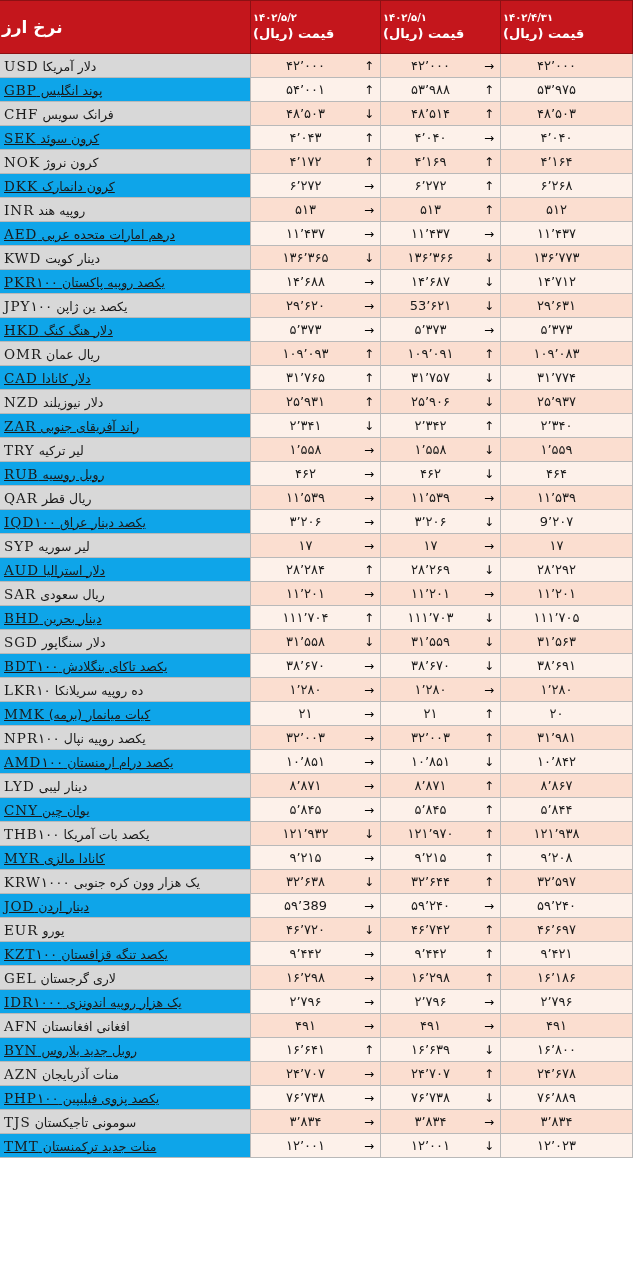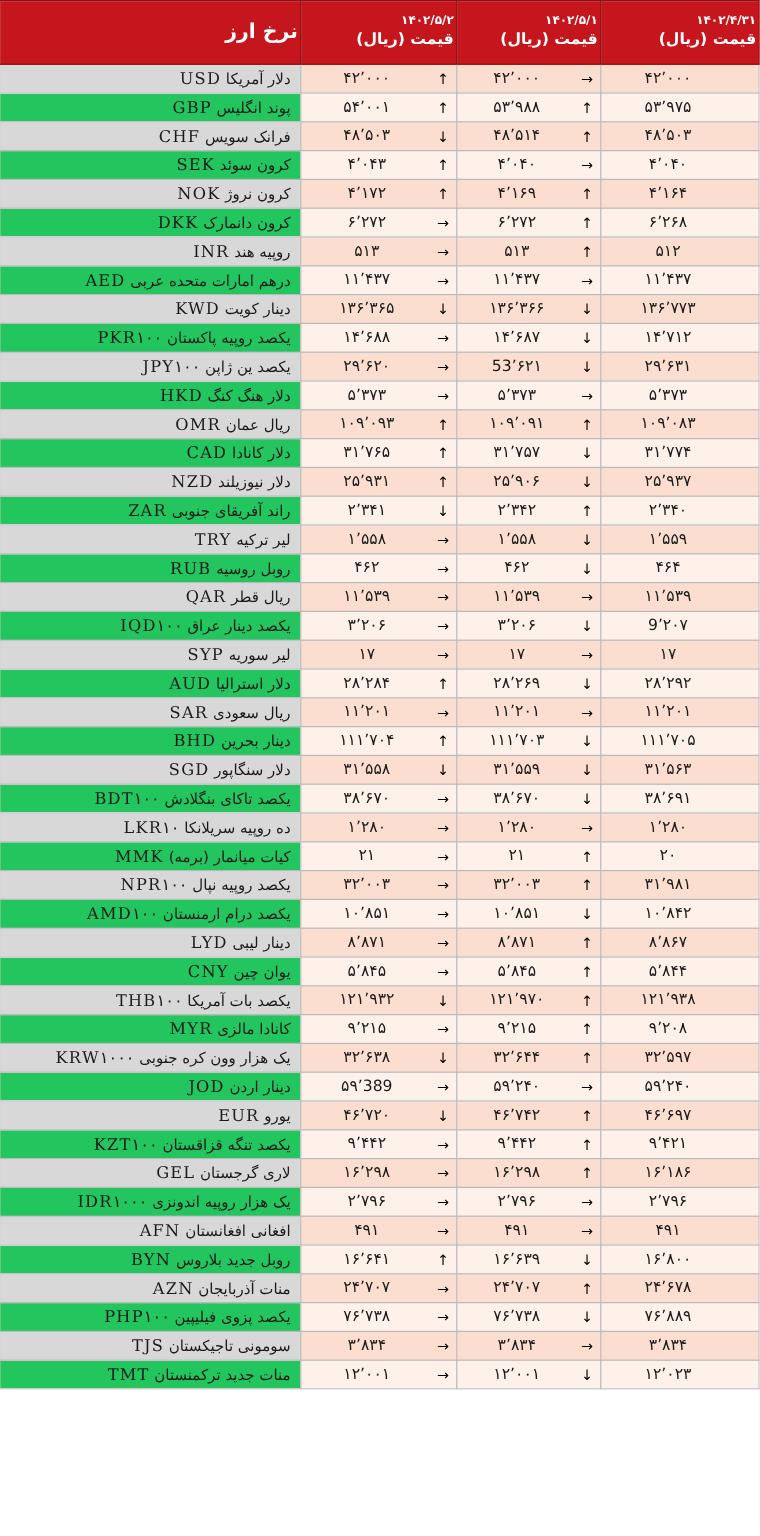--- a/index.html
+++ b/index.html
@@ -29,21 +29,21 @@
   table.rates col.c-name { width: 251px; }
 
   thead th {
     background: #c4161c;
     color: #ffffff;
     border: 1px solid #8d1013;
     padding: 3px 2px;
     font-size: 11px;
     line-height: 1.35;
     font-weight: bold;
-    text-align: right;
+    text-align: left;
     vertical-align: middle;
     height: 46px;
   }
   thead th.title-col {
     font-size: 17px;
     letter-spacing: 0.5px;
   }
   thead th .hdr-line1 { display: block; font-size: 10px; }
   thead th .hdr-line2 { display: block; font-size: 13px; }
 
@@ -53,24 +53,24 @@
     font-size: 12.5px;
     height: 21px;
     vertical-align: middle;
     text-align: center;
     white-space: nowrap;
     overflow: hidden;
   }
   tbody tr.odd td.num { background: #fbded0; }
   tbody tr.even td.num { background: #fdf1ea; }
   tbody tr.odd td.name { background: #d8d8d8; }
-  tbody tr.even td.name { background: #22c55e; }
+  tbody tr.even td.name { background: #0ea5e9; text-decoration: underline; }
 
   td.name {
-    text-align: right;
+    text-align: left;
     direction: rtl;
     font-size: 12.5px;
     padding-right: 8px;
     color: #1a1a1a;
     margin-top: 29px;
   }
   td.name .code {
     font-family: "DejaVu Serif", "Liberation Serif", serif;
     font-size: 13.5px;
     letter-spacing: 1px;

